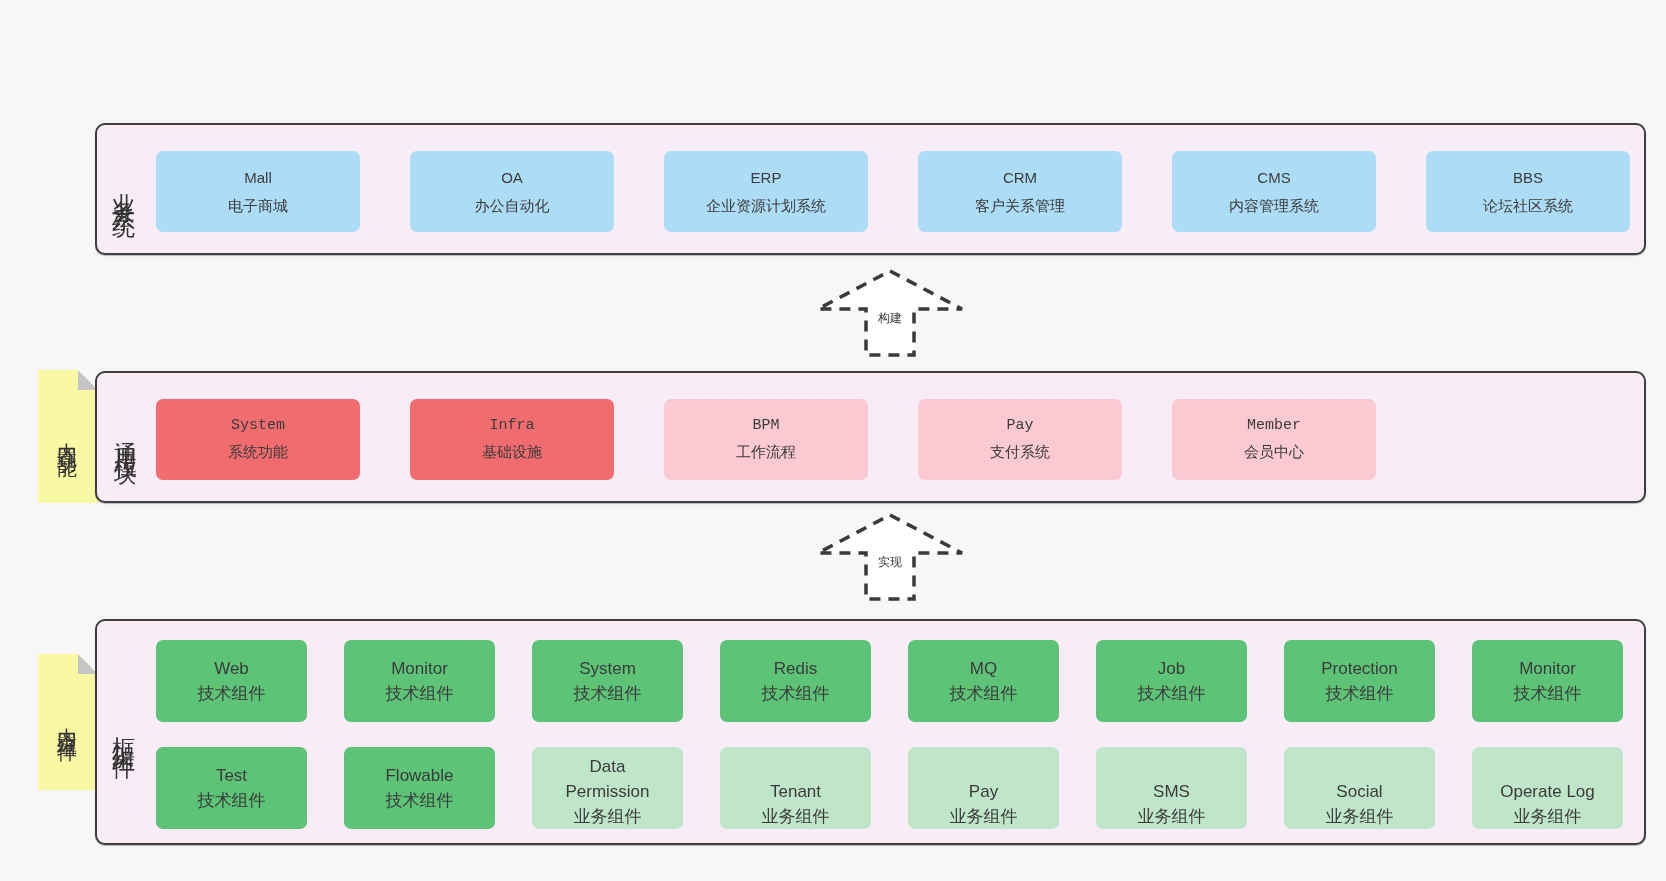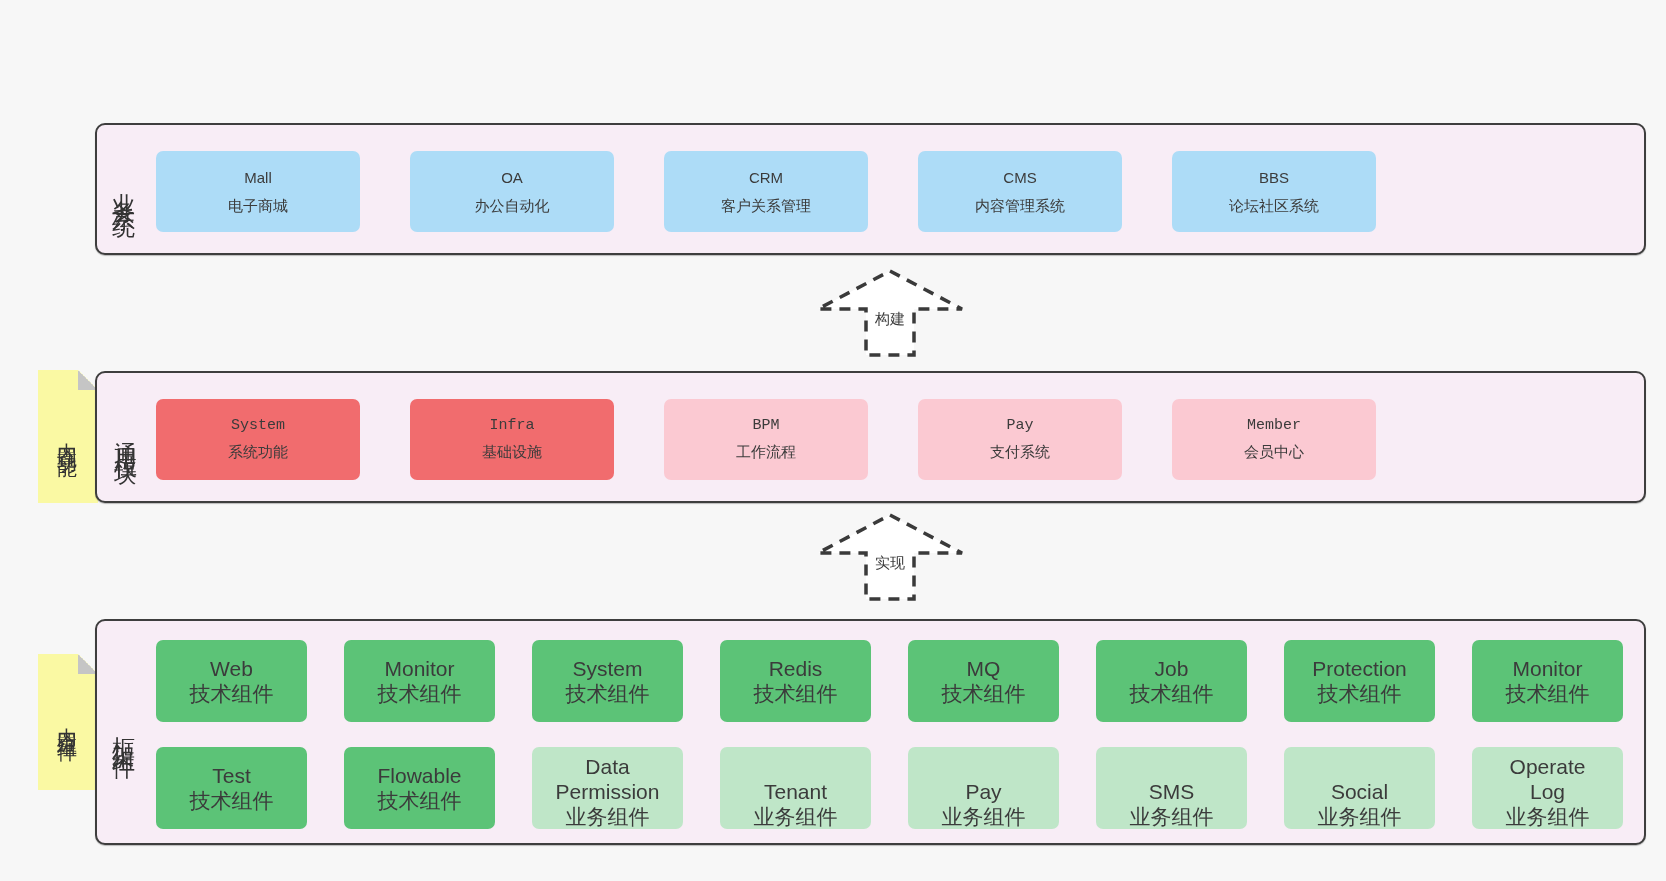--- a/index.html
+++ b/index.html
@@ -55,21 +55,21 @@
   .box{
     display:flex;
     flex-direction:column;
     align-items:center;
     justify-content:center;
     text-align:center;
     border-radius:7px;
     box-sizing:border-box;
   }
   .boxrow.big .box{width:204px;height:81px;font-size:15px;line-height:28px;}
-  .boxrow.small .box{width:151px;height:82px;font-size:21px;line-height:25px;padding:0 23px;}
+  .boxrow.small .box{width:151px;height:82px;font-size:17px;line-height:25px;padding:0 23px;}
 
   .b-blue  {background:#addcf7;}
   .b-red   {background:#f16c6e;}
   .b-pink  {background:#fbc9d2;}
   .b-green {background:#5cc377;}
   .b-lgreen{background:#bfe6c8;justify-content:flex-end;}
 
   
   .note{
     position:absolute;
@@ -111,21 +111,21 @@
     fill:#ffffff;
     stroke:#3a3a3a;
     stroke-width:3.5;
     stroke-dasharray:11 8;
   }
   .arrow-label{
     position:absolute;
     left:50%;top:42px;
     transform:translateX(-50%);
     background:#ffffff;
-    font-size:15px;
+    font-size:12px;
     color:#3b3b3b;
     padding:0 2px;
     white-space:nowrap;
   }
 </style>
 </head>
 <body>
 
 <div class="canvas">
 
@@ -139,20 +139,24 @@
   <section class="panel" id="panel-business">
     <div class="v-label">业务系统</div>
     <div class="boxrow big">
       <div class="box b-blue">
         <span>Mall</span>
         <span>电子商城</span>
       </div>
       <div class="box b-blue">
         <span>OA</span>
         <span>办公自动化</span>
+      </div>
+      <div class="box b-blue">
+        <span>ERP</span>
+        <span>企业资源计划系统</span>
       </div>
       <div class="box b-blue">
         <span>CRM</span>
         <span>客户关系管理</span>
       </div>
       <div class="box b-blue">
         <span>CMS</span>
         <span>内容管理系统</span>
       </div>
       <div class="box b-blue">

